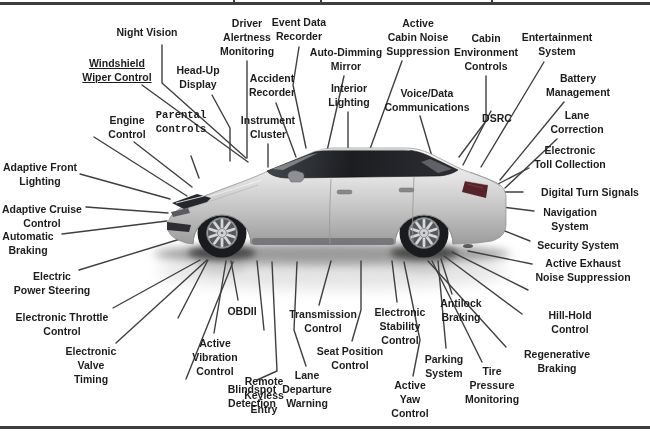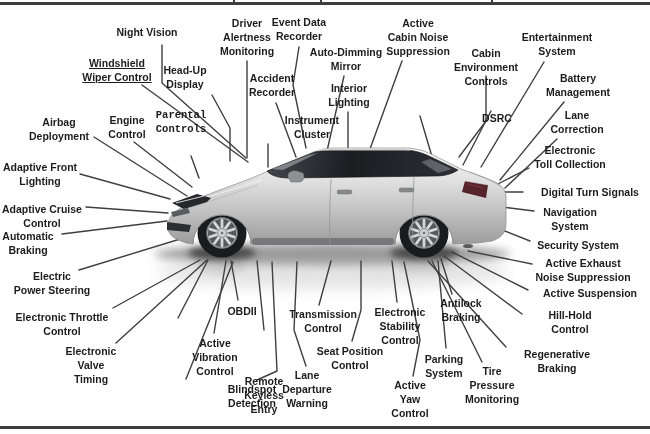--- a/index.html
+++ b/index.html
@@ -200,21 +200,21 @@
   </svg>
 
   <div id="labels">
       <div class="label" style="left: 147px; top: 25px;">
         <div>Night Vision</div>
       </div>
       <div class="label" style="left: 117px; top: 56px; text-decoration: underline;">
         <div>Windshield</div>
         <div>Wiper Control</div>
       </div>
-      <div class="label" style="left: 185px; top: 63px; text-align: center;">
+      <div class="label" style="left: 198px; top: 63px; text-align: center;">
         <div>Head-Up</div>
         <div>Display</div>
       </div>
       <div class="label" style="left: 247px; top: 16px;">
         <div>Driver</div>
         <div>Alertness</div>
         <div>Monitoring</div>
       </div>
       <div class="label" style="left: 299px; top: 15px;">
         <div>Event Data</div>
@@ -225,30 +225,34 @@
         <div>Recorder</div>
       </div>
       <div class="label" style="left: 346px; top: 45px;">
         <div>Auto-Dimming</div>
         <div>Mirror</div>
       </div>
       <div class="label" style="left: 349px; top: 81px;">
         <div>Interior</div>
         <div>Lighting</div>
       </div>
-      <div class="label" style="left: 268px; top: 113px; margin-left: 44px;">
+      <div class="label" style="left: 268px; top: 113px;">
         <div>Instrument</div>
         <div>Cluster</div>
       </div>
       <div class="label" style="left: 418px; top: 16px;">
         <div>Active</div>
         <div>Cabin Noise</div>
         <div>Suppression</div>
       </div>
-      <div class="label" style="left: 486px; top: 46px;">
+      <div class="label" style="left: 427px; top: 86px;">
+        <div>Voice/Data</div>
+        <div>Communications</div>
+      </div>
+      <div class="label" style="left: 486px; top: 31px;">
         <div>Cabin</div>
         <div>Environment</div>
         <div>Controls</div>
       </div>
       <div class="label" style="left: 497px; top: 111px;">
         <div>DSRC</div>
       </div>
       <div class="label" style="left: 557px; top: 30px;">
         <div>Entertainment</div>
         <div>System</div>
@@ -271,23 +275,20 @@
       <div class="label" style="left: 570px; top: 205px;">
         <div>Navigation</div>
         <div>System</div>
       </div>
       <div class="label" style="left: 578px; top: 238px;">
         <div>Security System</div>
       </div>
       <div class="label" style="left: 583px; top: 256px;">
         <div>Active Exhaust</div>
         <div>Noise Suppression</div>
-      </div>
-      <div class="label" style="left: 590px; top: 286px;">
-        <div>Active Suspension</div>
       </div>
       <div class="label" style="left: 570px; top: 308px; text-align: center;">
         <div>Hill-Hold</div>
         <div>Control</div>
       </div>
       <div class="label" style="left: 557px; top: 347px;">
         <div>Regenerative</div>
         <div>Braking</div>
       </div>
       <div class="label" style="left: 492px; top: 364px;">
@@ -355,24 +356,20 @@
         <div>Automatic</div>
         <div>Braking</div>
       </div>
       <div class="label" style="left: 42px; top: 202px;">
         <div>Adaptive Cruise</div>
         <div>Control</div>
       </div>
       <div class="label" style="left: 40px; top: 160px;">
         <div>Adaptive Front</div>
         <div>Lighting</div>
-      </div>
-      <div class="label" style="left: 59px; top: 115px;">
-        <div>Airbag</div>
-        <div>Deployment</div>
       </div>
       <div class="label" style="left: 127px; top: 113px;">
         <div>Engine</div>
         <div>Control</div>
       </div>
       <div class="label" style="left: 181px; top: 108px; font-family: Liberation Mono, monospace;">
         <div>Parental</div>
         <div>Controls</div>
       </div>
       <div class="label" style="left: 91px; top: 344px;">

